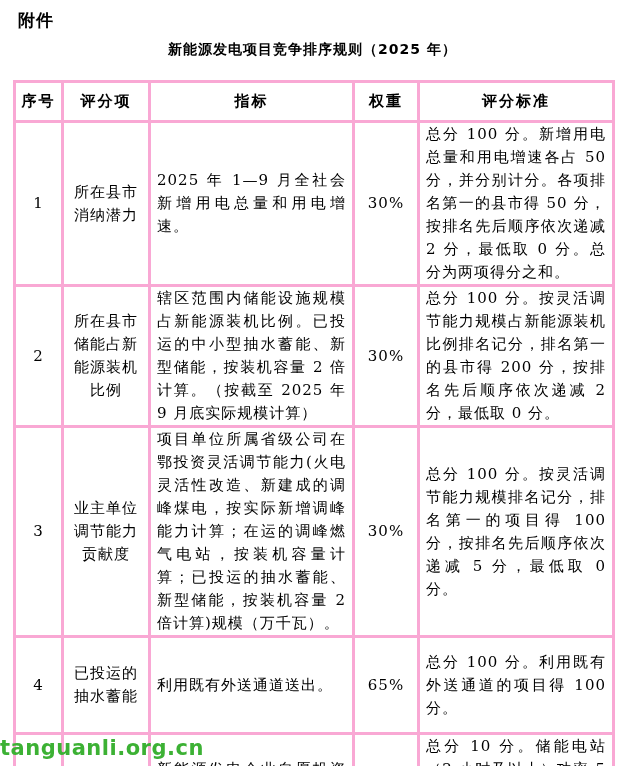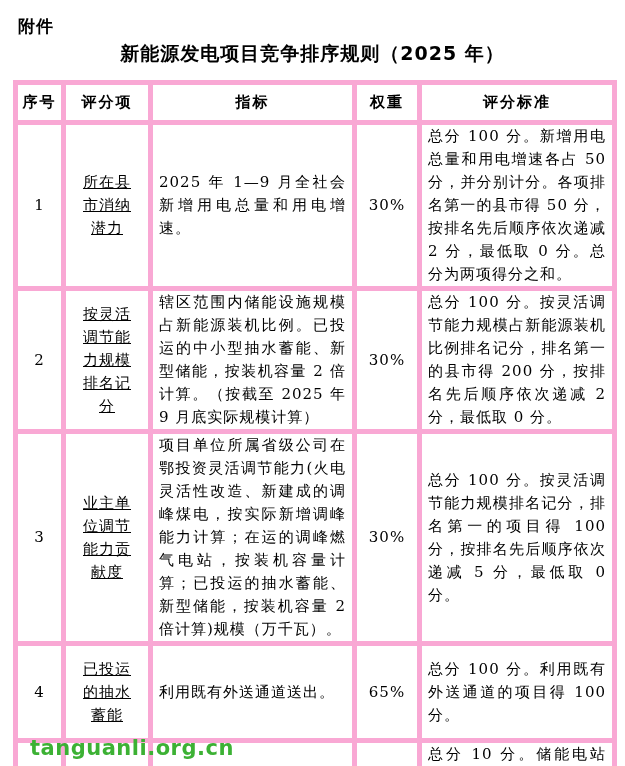--- a/index.html
+++ b/index.html
@@ -7,65 +7,65 @@
   body {
     width: 625px; height: 766px;
     background: #ffffff;
     color: #000000;
     font-family: "DejaVu Serif", serif;
     position: relative;
     overflow: hidden;
   }
   .attachment-label {
     position: absolute;
-    left: 18px; top: 15px;
+    left: 18px; top: 9px;
     font-family: "DejaVu Sans", sans-serif;
     font-weight: bold;
     font-size: 17px;
     letter-spacing: 1px;
   }
   .doc-title {
     position: absolute;
     left: 13px; right: 13px; top: 41px;
     margin: 0;
     text-align: center;
     font-family: "DejaVu Sans", sans-serif;
     font-weight: bold;
-    font-size: 19px;
+    font-size: 14px;
     letter-spacing: 1px;
   }
   table.rules {
     position: absolute;
     left: 13px; top: 80px;
     width: 599px;
     border-collapse: collapse;
     table-layout: fixed;
   }
   .rules th, .rules td {
-    border: 5px solid #f9a8d4;
+    border: 3px solid #f9a8d4;
     padding: 0;
     overflow: hidden;
   }
   .rules th {
     font-family: "DejaVu Sans", sans-serif;
     font-weight: bold;
     font-size: 15px;
     height: 40px;
     letter-spacing: 2px;
     text-align: center;
     vertical-align: middle;
   }
   .rules td {
     font-size: 15px;
     line-height: 23px;
     letter-spacing: 1px;
     vertical-align: middle;
   }
   td.c { text-align: center; }
-  td.item { padding: 0 10px; text-decoration: underline; }
+  td.item { padding: 0 10px; }
   td.j {
     text-align: justify;
     text-justify: inter-character;
     padding: 0 6px;
   }
   tr.r1 { height: 127px; }
   tr.r2 { height: 133px; }
   tr.r3 { height: 190px; }
   tr.r4 { height: 97px; }
   tr.r5 { height: 91px; }
@@ -105,21 +105,21 @@
   <tbody>
     <tr class="r1">
       <td class="c">1</td>
       <td class="c item">所在县市消纳潜力</td>
       <td class="j">2025 年 1—9 月全社会新增用电总量和用电增速。</td>
       <td class="c">30%</td>
       <td class="j">总分 100 分。新增用电总量和用电增速各占 50 分，并分别计分。各项排名第一的县市得 50 分，按排名先后顺序依次递减 2 分，最低取 0 分。总分为两项得分之和。</td>
     </tr>
     <tr class="r2">
       <td class="c">2</td>
-      <td class="c item">按灵活调节能力规模排名记分</td>
+      <td class="c item">所在县市储能占新能源装机比例</td>
       <td class="j">辖区范围内储能设施规模占新能源装机比例。已投运的中小型抽水蓄能、新型储能，按装机容量 2 倍计算。（按截至 2025 年 9 月底实际规模计算）</td>
       <td class="c">30%</td>
       <td class="j">总分 100 分。按灵活调节能力规模占新能源装机比例排名记分，排名第一的县市得 200 分，按排名先后顺序依次递减 2 分，最低取 0 分。</td>
     </tr>
     <tr class="r3">
       <td class="c">3</td>
       <td class="c item">业主单位调节能力贡献度</td>
       <td class="j">项目单位所属省级公司在鄂投资灵活调节能力(火电灵活性改造、新建成的调峰煤电，按实际新增调峰能力计算；在运的调峰燃气电站，按装机容量计算；已投运的抽水蓄能、新型储能，按装机容量 2 倍计算)规模（万千瓦）。</td>
       <td class="c">30%</td>
       <td class="j">总分 100 分。按灵活调节能力规模排名记分，排名第一的项目得 100 分，按排名先后顺序依次递减 5 分，最低取 0 分。</td>
@@ -134,13 +134,13 @@
     <tr class="r5">
       <td class="c">5</td>
       <td class="c item">加分项</td>
       <td class="j">新能源发电企业自愿投资建设电网侧新型独立储能电站。</td>
       <td class="c"></td>
       <td class="j">总分 10 分。储能电站（2 小时及以上）功率 5 万千瓦及以上得满分。功率每减 1 万，得分减 2 分。</td>
     </tr>
   </tbody>
 </table>
 
-<div class="watermark" style="color: rgb(60, 177, 52); margin-left: 30px;">tanguanli.org.cn</div>
+<div class="watermark" style="color: rgb(60, 177, 52);">tanguanli.org.cn</div>
 
 </body></html>

